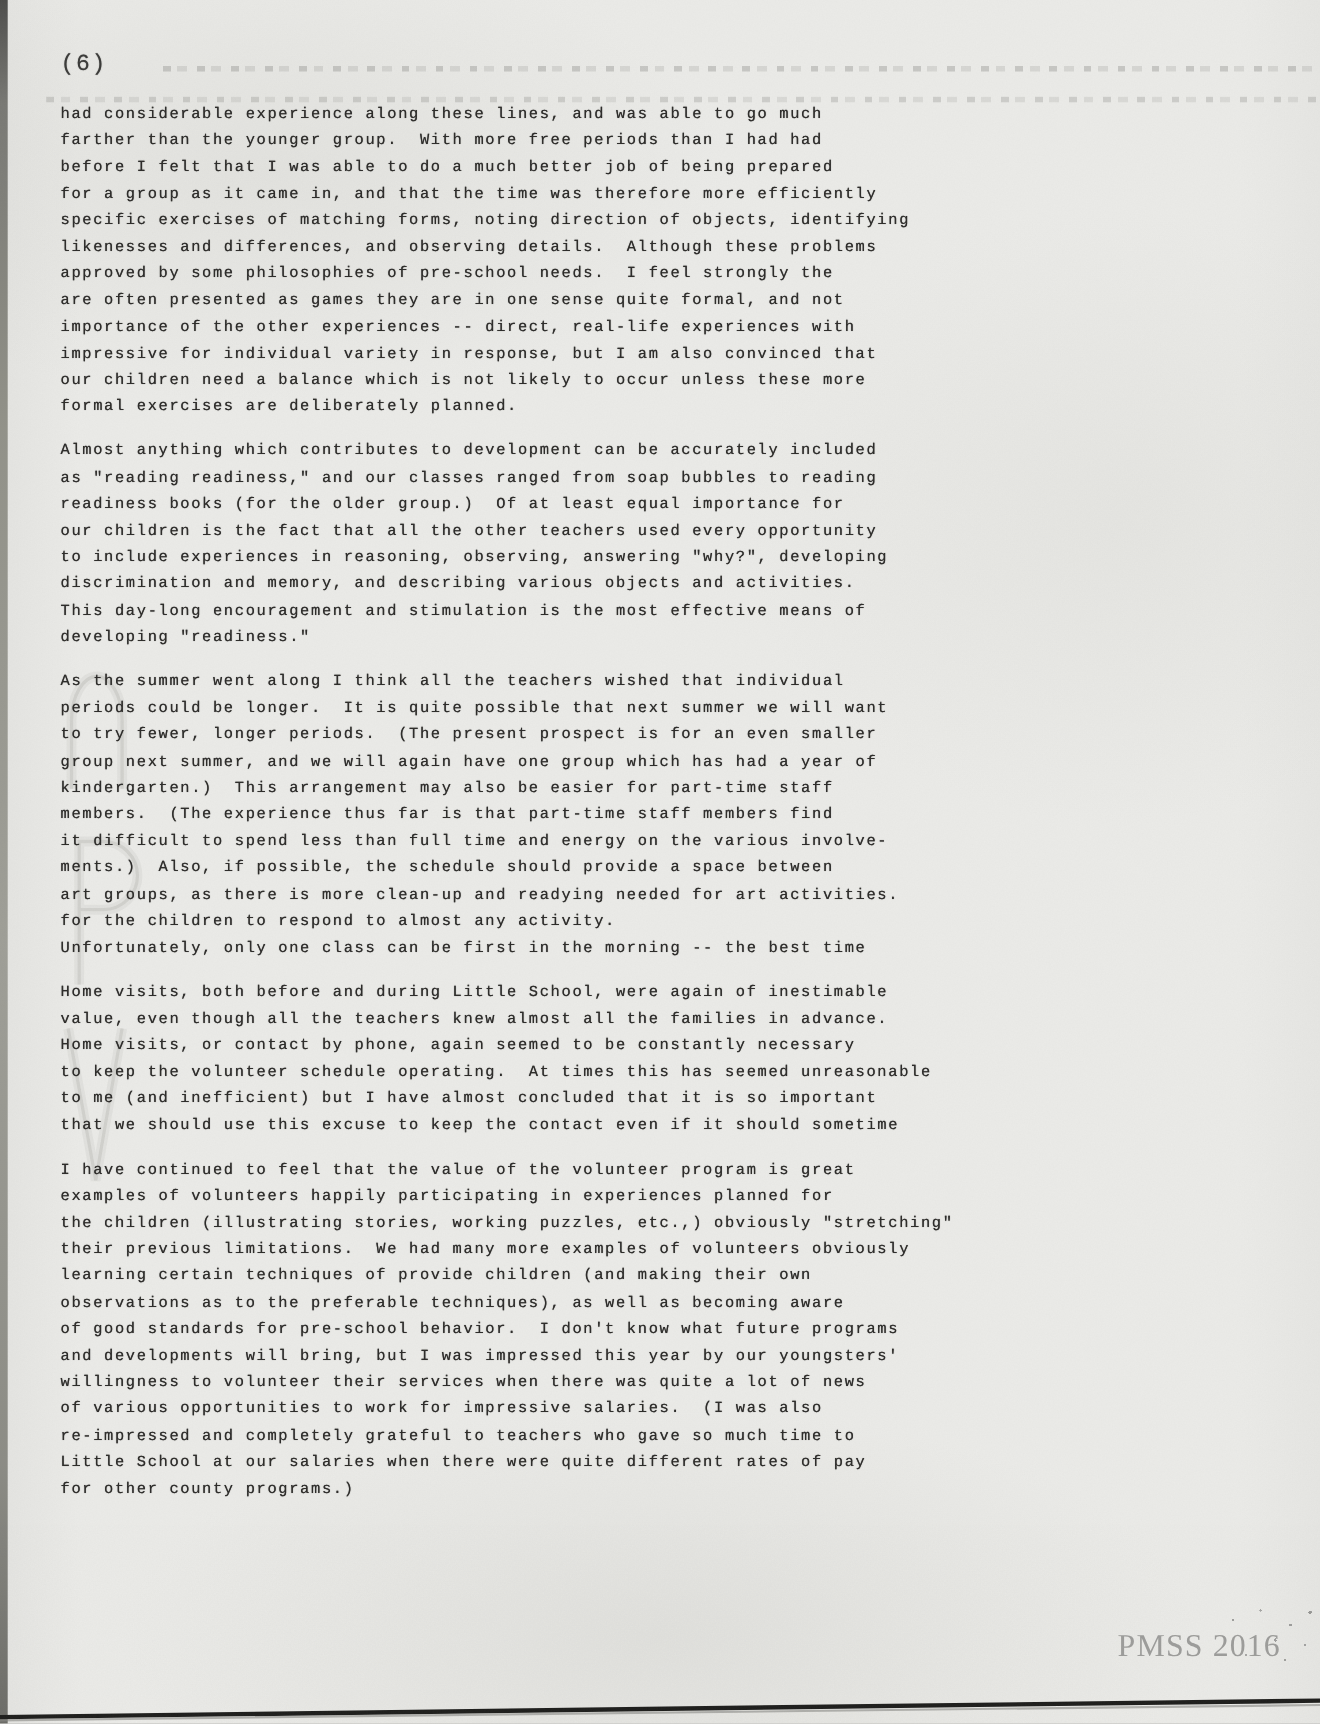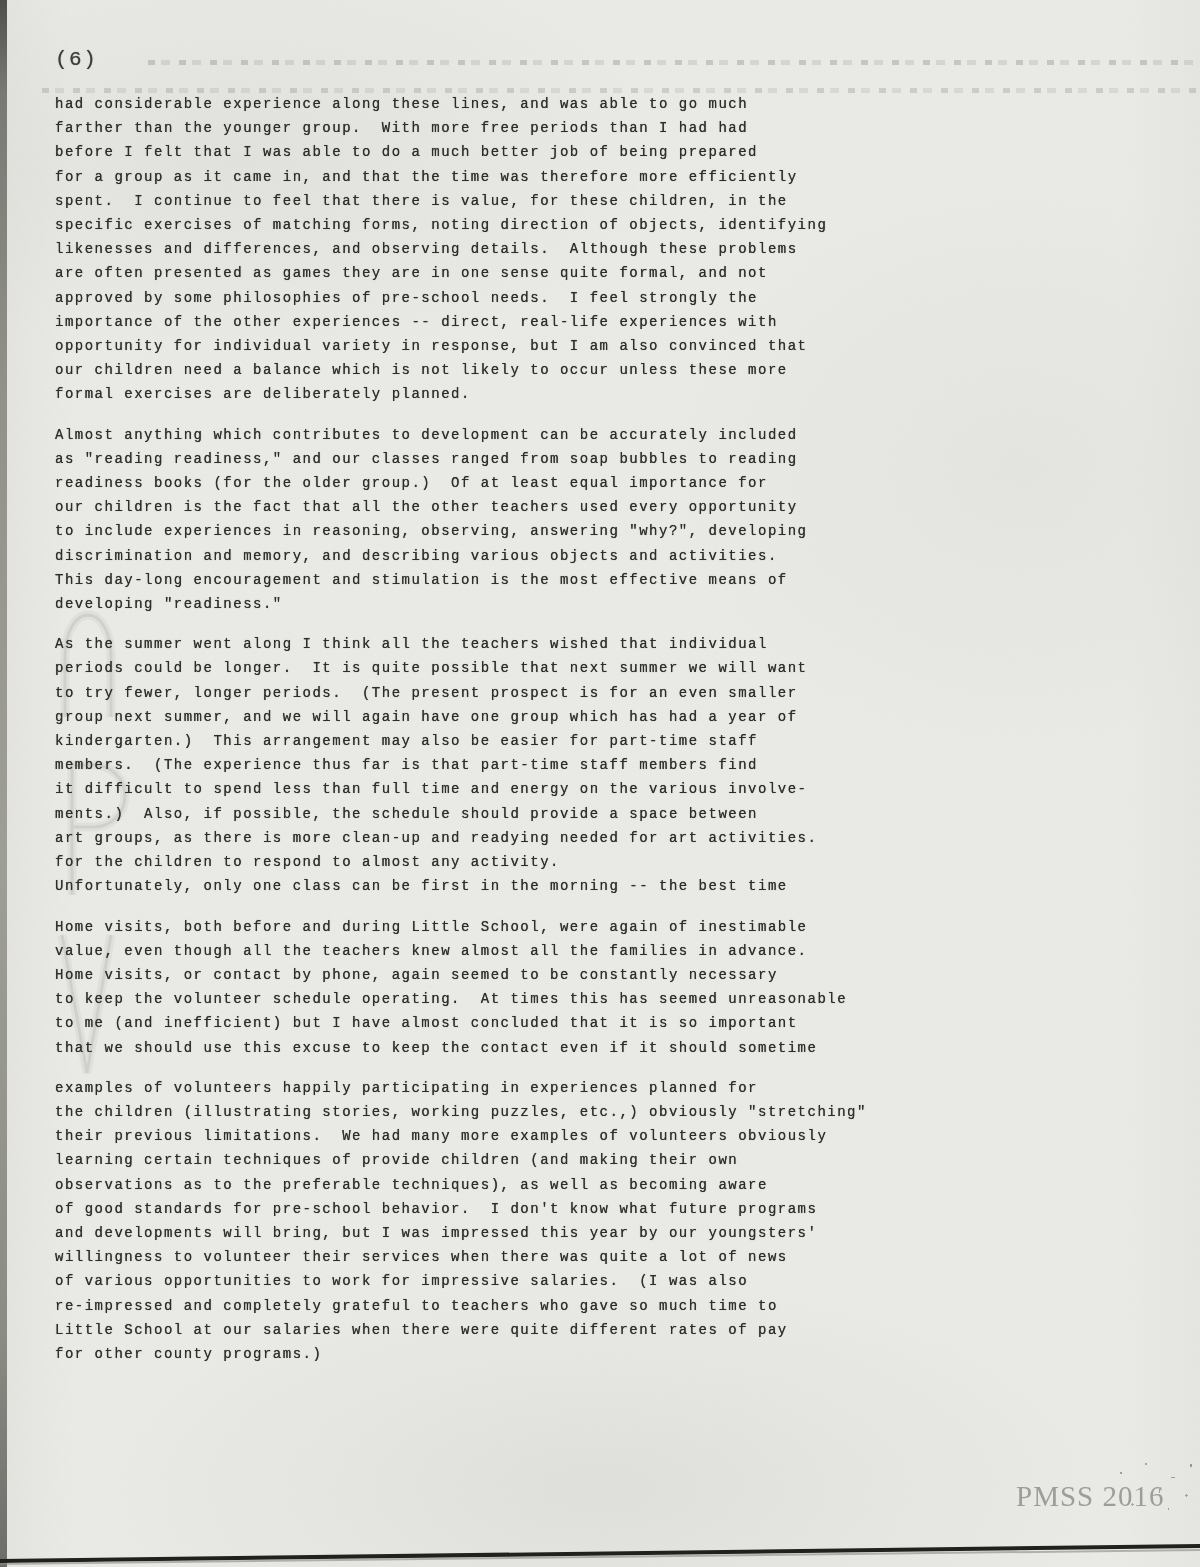--- a/index.html
+++ b/index.html
@@ -83,27 +83,26 @@
       <path d="M14,340 L39,478 L63,340" stroke="#d2d2ce" stroke-width="9" opacity="0.45"></path>
     </g>
   </svg>
 
   <div class="text-block">
       <div class="para">
         <div class="line">had considerable experience along these lines, and was able to go much</div>
         <div class="line">farther than the younger group.  With more free periods than I had had</div>
         <div class="line">before I felt that I was able to do a much better job of being prepared</div>
         <div class="line">for a group as it came in, and that the time was therefore more efficiently</div>
-        <div class="line">spent.  I continue to feel that there is value, for these children, in the</div>
         <div class="line">specific exercises of matching forms, noting direction of objects, identifying</div>
         <div class="line">likenesses and differences, and observing details.  Although these problems</div>
+        <div class="line">approved by some philosophies of pre-school needs.  I feel strongly the</div>
         <div class="line">are often presented as games they are in one sense quite formal, and not</div>
-        <div class="line">approved by some philosophies of pre-school needs.  I feel strongly the</div>
         <div class="line">importance of the other experiences -- direct, real-life experiences with</div>
-        <div class="line">opportunity for individual variety in response, but I am also convinced that</div>
+        <div class="line">impressive for individual variety in response, but I am also convinced that</div>
         <div class="line">our children need a balance which is not likely to occur unless these more</div>
         <div class="line">formal exercises are deliberately planned.</div>
       </div>
       <div class="para">
         <div class="line">Almost anything which contributes to development can be accurately included</div>
         <div class="line">as "reading readiness," and our classes ranged from soap bubbles to reading</div>
         <div class="line">readiness books (for the older group.)  Of at least equal importance for</div>
         <div class="line">our children is the fact that all the other teachers used every opportunity</div>
         <div class="line">to include experiences in reasoning, observing, answering "why?", developing</div>
         <div class="line">discrimination and memory, and describing various objects and activities.</div>
@@ -125,20 +124,21 @@
       </div>
       <div class="para">
         <div class="line">Home visits, both before and during Little School, were again of inestimable</div>
         <div class="line">value, even though all the teachers knew almost all the families in advance.</div>
         <div class="line">Home visits, or contact by phone, again seemed to be constantly necessary</div>
         <div class="line">to keep the volunteer schedule operating.  At times this has seemed unreasonable</div>
         <div class="line">to me (and inefficient) but I have almost concluded that it is so important</div>
         <div class="line">that we should use this excuse to keep the contact even if it should sometime</div>
       </div>
       <div class="para">
+        <div class="line">I have continued to feel that the value of the volunteer program is great</div>
         <div class="line">examples of volunteers happily participating in experiences planned for</div>
         <div class="line">the children (illustrating stories, working puzzles, etc.,) obviously "stretching"</div>
         <div class="line">their previous limitations.  We had many more examples of volunteers obviously</div>
         <div class="line">learning certain techniques of provide children (and making their own</div>
         <div class="line">observations as to the preferable techniques), as well as becoming aware</div>
         <div class="line">of good standards for pre-school behavior.  I don't know what future programs</div>
         <div class="line">and developments will bring, but I was impressed this year by our youngsters'</div>
         <div class="line">willingness to volunteer their services when there was quite a lot of news</div>
         <div class="line">of various opportunities to work for impressive salaries.  (I was also</div>
         <div class="line">re-impressed and completely grateful to teachers who gave so much time to</div>

